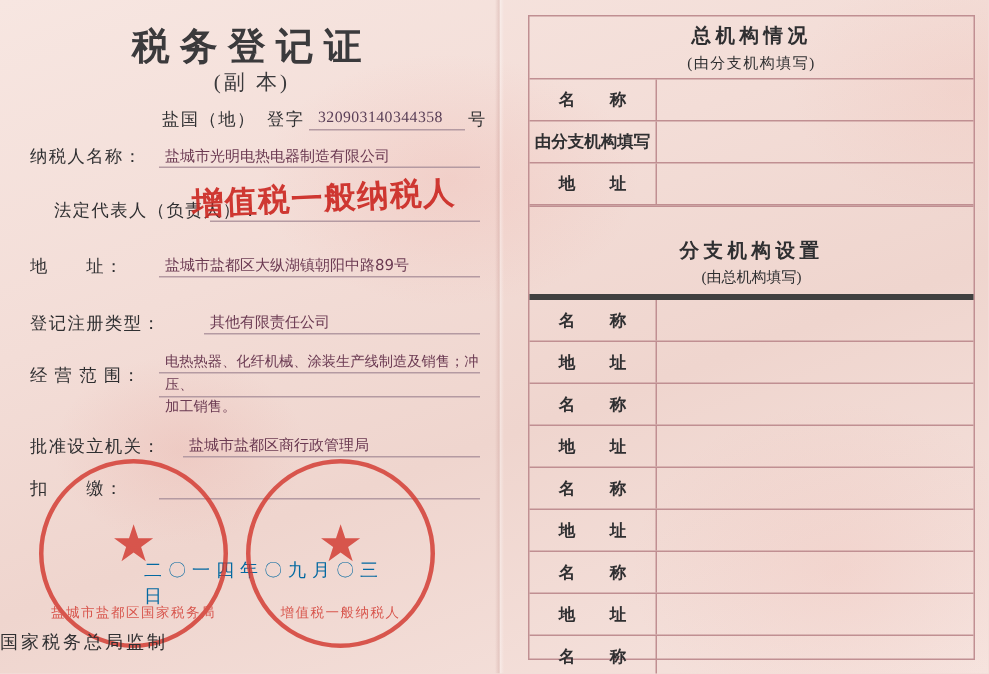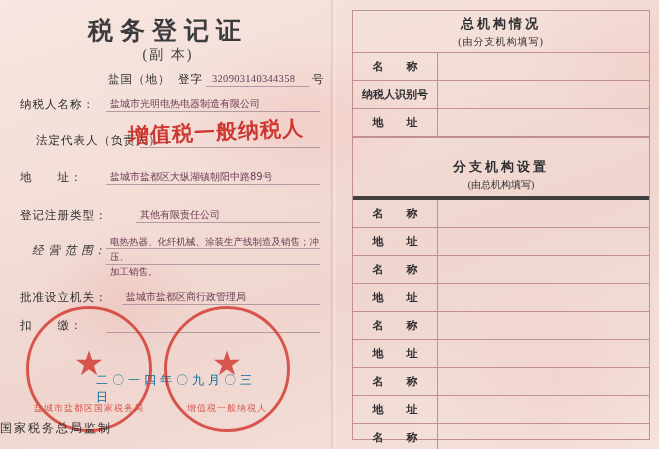--- a/index.html
+++ b/index.html
@@ -126,21 +126,21 @@
     <div class="uline" style="left:140px;top:147px;width:180px;"></div>
 
     <div class="lbl" style="left:20px;top:170px;">地　　址：</div>
     <div class="val hand" style="left:110px;top:170px;font-size:10px;">盐城市盐都区大纵湖镇朝阳中路89号</div>
     <div class="uline" style="left:106px;top:184px;width:214px;"></div>
 
     <div class="lbl" style="left:20px;top:208px;">登记注册类型：</div>
     <div class="val hand" style="left:140px;top:208px;font-size:10px;">其他有限责任公司</div>
     <div class="uline" style="left:136px;top:222px;width:184px;"></div>
 
-    <div class="lbl" style="left:32px;top:243px;font-style:italic;">经 营 范 围：</div>
+    <div class="lbl" style="left:20px;top:243px;">经 营 范 围：</div>
     <div class="val hand" style="left:110px;top:234px;font-size:9.5px;white-space:pre-line;line-height:15px;width:215px;">电热热器、化纤机械、涂装生产线制造及销售；冲压、
 加工销售。</div>
     <div class="uline" style="left:106px;top:248px;width:214px;"></div>
     <div class="uline" style="left:106px;top:264px;width:214px;"></div>
 
     <div class="lbl" style="left:20px;top:290px;">批准设立机关：</div>
     <div class="val hand" style="left:126px;top:290px;font-size:10px;">盐城市盐都区商行政管理局</div>
     <div class="uline" style="left:122px;top:304px;width:198px;"></div>
 
     <div class="lbl" style="left:20px;top:318px;">扣　　缴：</div>
@@ -167,21 +167,21 @@
     <div class="thead">
       <div class="t1">总机构情况</div>
       <div class="t2">(由分支机构填写)</div>
     </div>
 
     <div class="trow">
       <div class="tc-l">名　称</div>
       <div class="tc-r"></div>
     </div>
     <div class="trow">
-      <div class="tc-l" style="letter-spacing:0;text-indent:0;">纳税人识别号</div>
+      <div class="tc-l" style="letter-spacing:0;text-indent:0;">由分支机构填写</div>
       <div class="tc-r"></div>
     </div>
     <div class="trow">
       <div class="tc-l">地　址</div>
       <div class="tc-r"></div>
     </div>
 
     <div class="sec2head">
       <div class="t1" style="font-size:13px;letter-spacing:3px;font-weight:bold;">分支机构设置</div>
       <div class="t2" style="font-size:10px;margin-top:2px;">(由总机构填写)</div>

